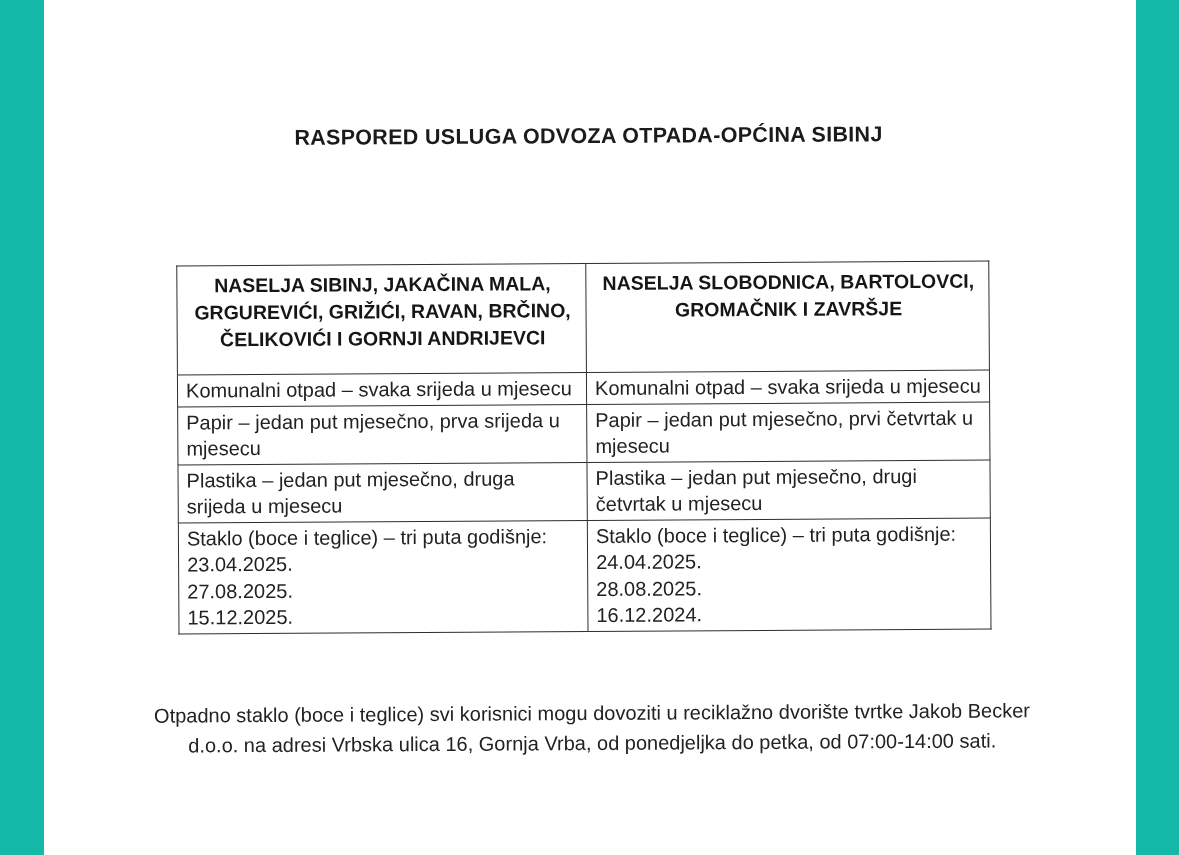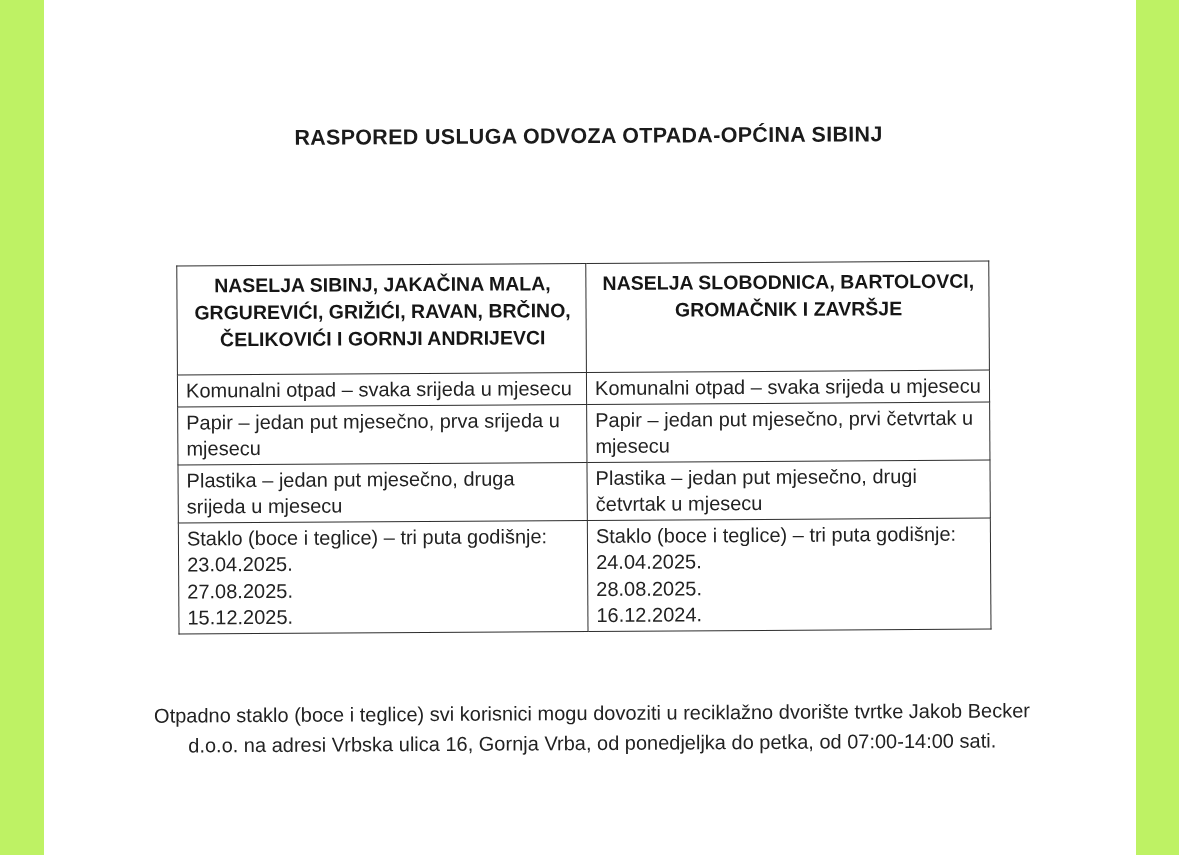--- a/index.html
+++ b/index.html
@@ -9,21 +9,21 @@
     height: 855px;
     overflow: hidden;
     background: #f2f2f3;
     font-family: "Liberation Sans", "DejaVu Sans", sans-serif;
     color: #1e1e1e;
   }
   .viewer {
     position: relative;
     width: 1179px;
     height: 855px;
-    background: #bef264;
+    background: #14b8a6;
   }
   .page {
     position: absolute;
     left: 44px;
     top: 0;
     width: 1092px;
     height: 855px;
     background: #ffffff;
   }
   .scan-content {

